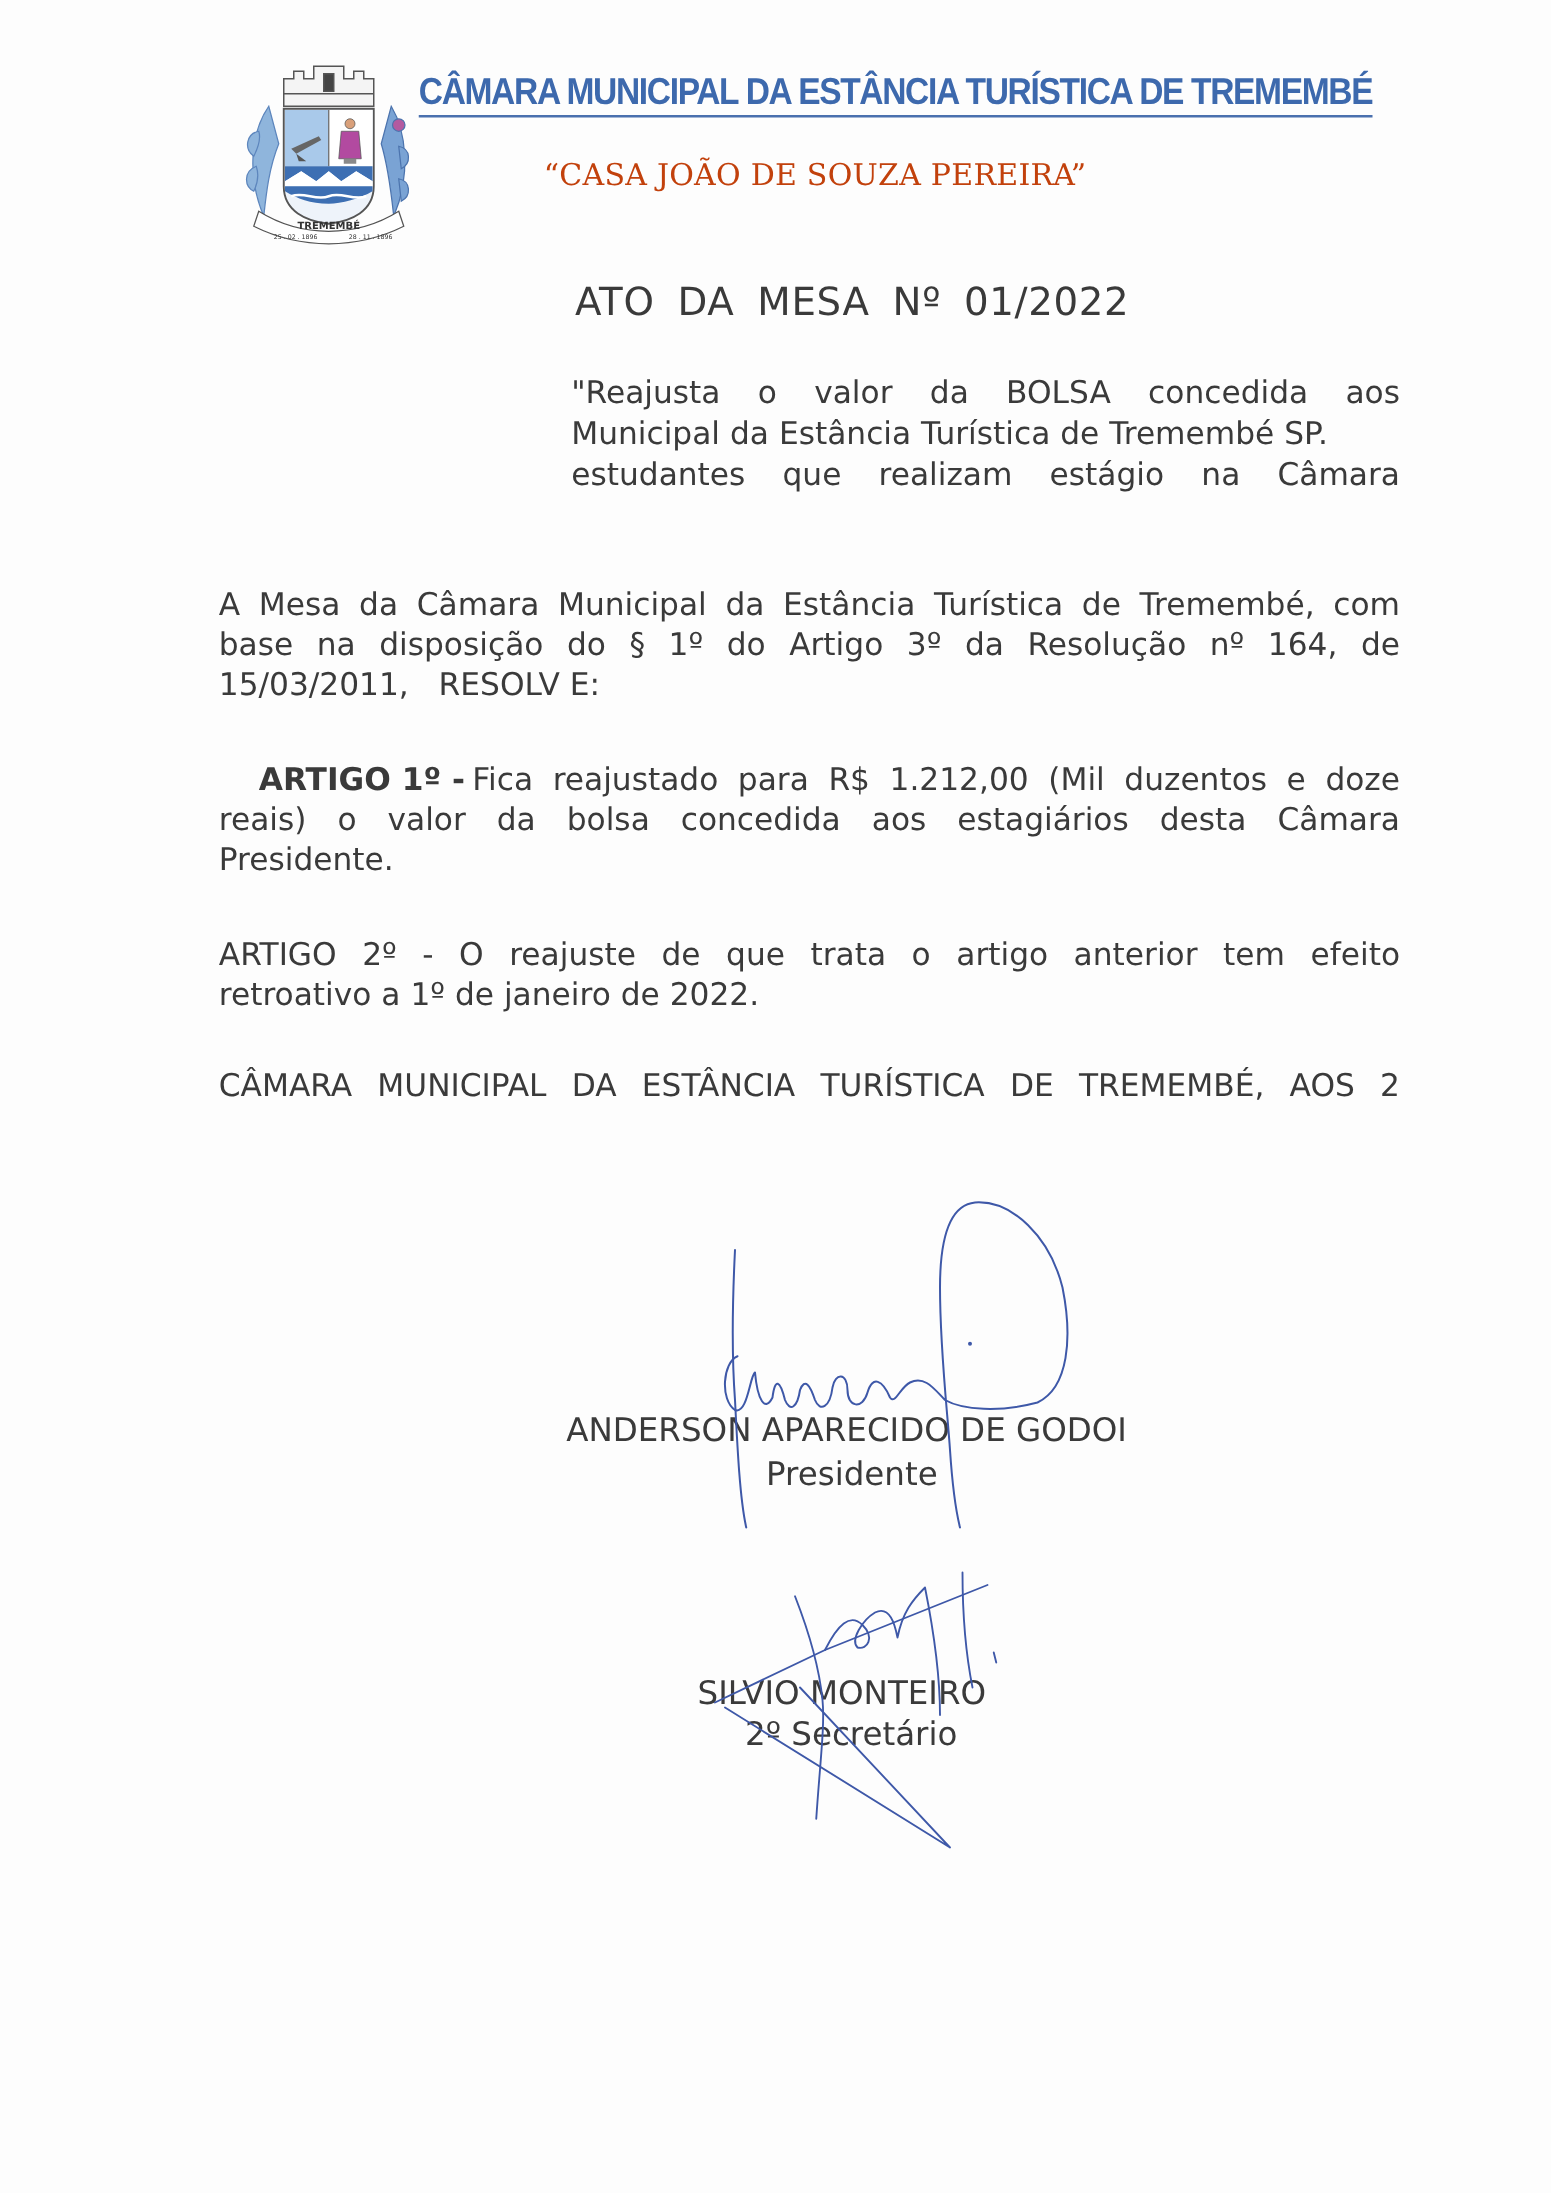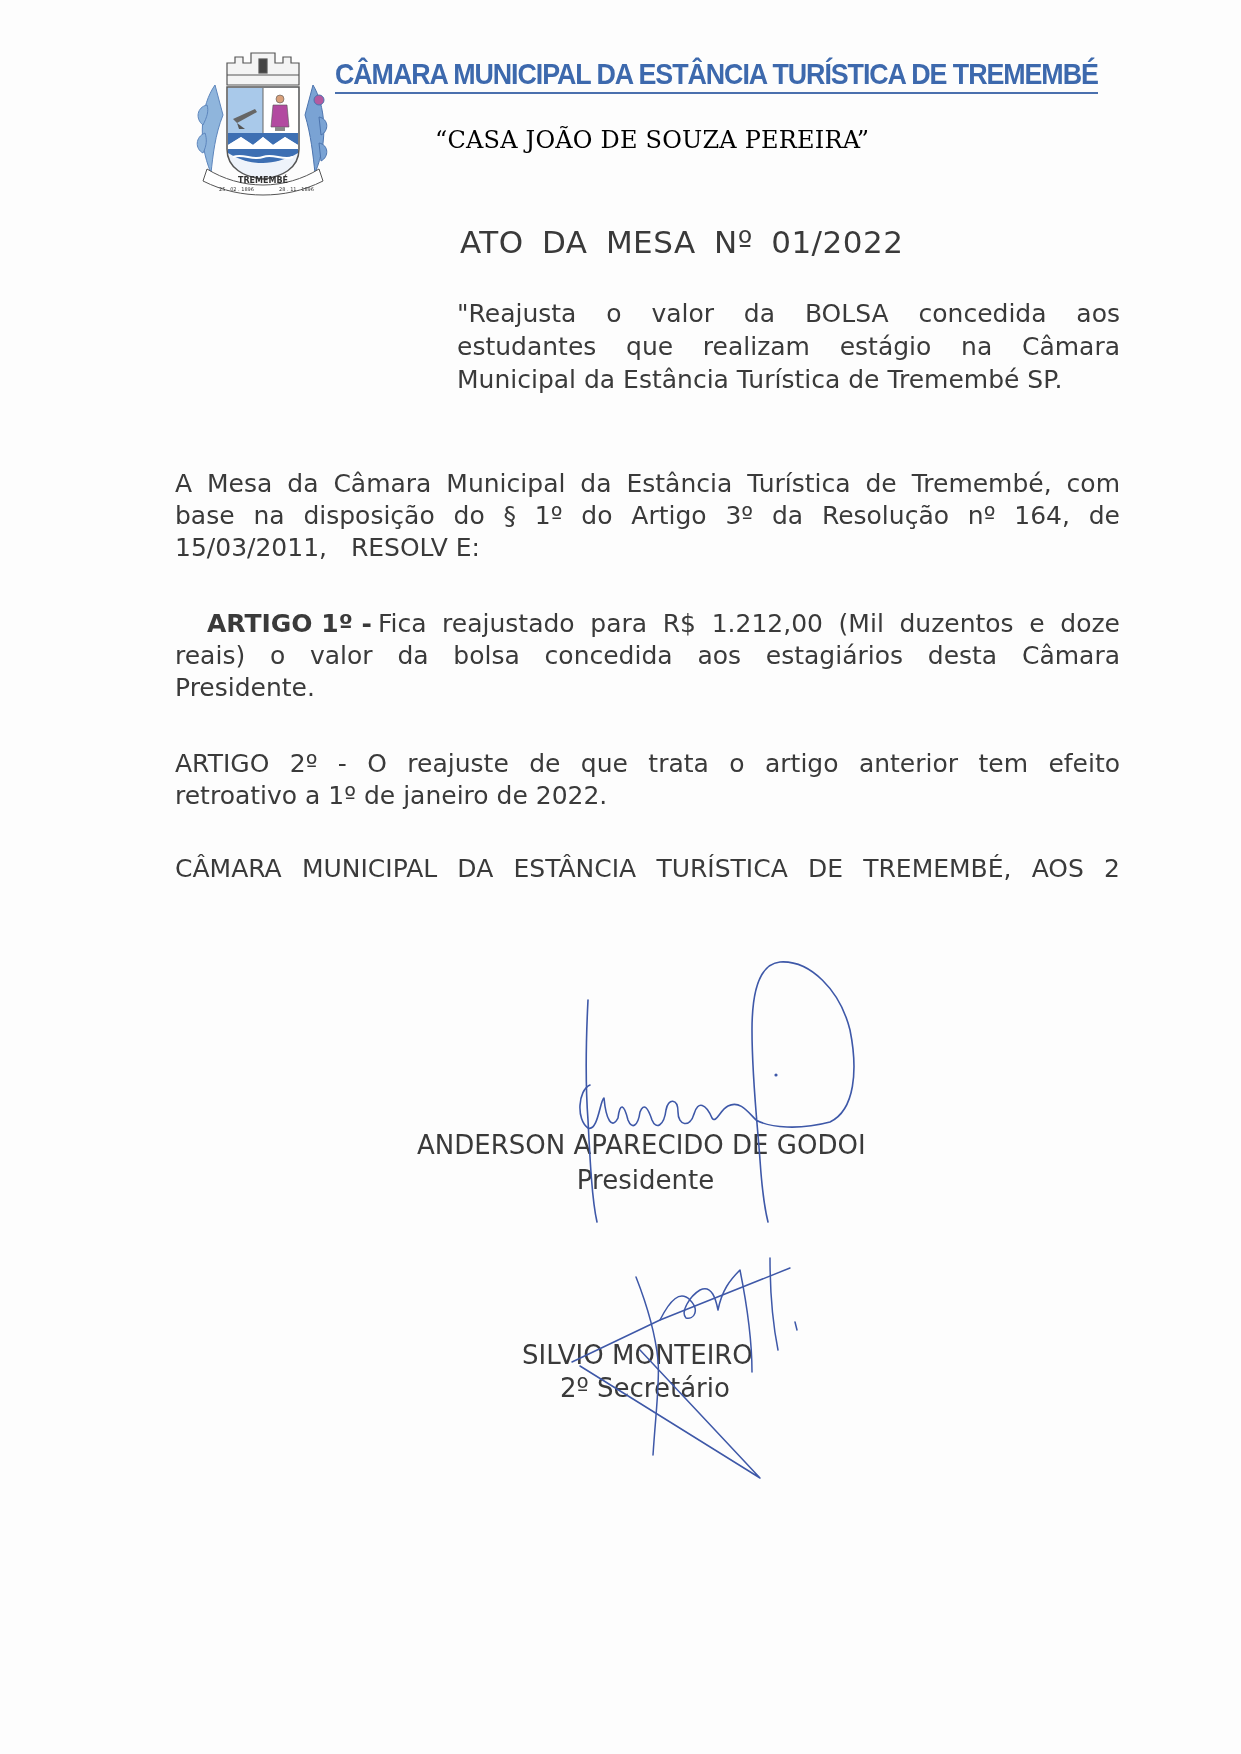--- a/index.html
+++ b/index.html
@@ -4,33 +4,33 @@
 <style>
   html, body { margin:0; padding:0; }
   body { width:1241px; height:1754px; background:#fdfdfd; position:relative; overflow:hidden;
          font-family:"DejaVu Sans", sans-serif; color:#3a3a3a; }
   .abs { position:absolute; }
   #crest { left:193px; top:45px; width:140px; height:152px; }
   #header-title { left:335px; top:58px; width:763px; font-family:"Liberation Sans Narrow","Liberation Sans", sans-serif;
       font-weight:bold; font-size:30px; letter-spacing:-1.2px; color:#3d69ad; white-space:nowrap;
       transform-origin:left top; line-height:32px; }
   #header-rule { left:335px; top:92px; width:763px; height:2px; background:#4a70ae; }
-  #header-subtitle { left:435px; top:126px; font-family:"DejaVu Serif", serif; font-size:24px; color:#000000; white-space:nowrap; letter-spacing:0.2px; }
+  #header-subtitle { left:435px; top:126px; font-family:"DejaVu Serif", serif; font-size:24px; color:#c2410c; white-space:nowrap; letter-spacing:0.2px; }
   .doc { font-size:25px; line-height:33px; white-space:nowrap; transform-origin:left top; }
   .just { text-align:justify; text-align-last:justify; white-space:normal; }
   #act-title { left:460px; top:226px; font-size:31px; letter-spacing:0.5px; word-spacing:8px; }
   #ementa { left:457px; top:297px; width:663px; }
   #ementa .ln { display:block; height:33px; }
   #preamble { left:175px; top:467px; width:945px; }
   #preamble .ln, #art1 .ln, #art2 .ln, #closing .ln { display:block; height:32px; }
   #art1 { left:175px; top:607px; width:945px; }
   #art2 { left:175px; top:747px; width:945px; }
   #closing { left:175px; top:852px; width:945px; }
   .bold { font-weight:bold;margin-left:32px; }
-  .sig-name { font-size:26px; white-space:nowrap; }
+  .sig-name { font-size:26px; white-space:nowrap;margin-left:36px; }
   #sig1-name { left:417px; top:1130px; }
   #sig1-role { left:0; width:1241px; text-align:center; top:1165px; padding-left:50px; box-sizing:border-box; }
   #sig2-name { left:522px; top:1340px; }
   #sig2-role { left:560px; top:1373px; }
   svg.ink { position:absolute; left:0; top:0; pointer-events:none; }
 </style>
 </head>
 <body>
 
 <div id="crest" class="abs">
@@ -81,22 +81,22 @@
 </div>
 
 <div id="header-title" class="abs" style="width: auto; transform: scaleX(0.89449);">CÂMARA MUNICIPAL DA ESTÂNCIA TURÍSTICA DE TREMEMBÉ</div>
 <div id="header-rule" class="abs"></div>
 <div id="header-subtitle" class="abs">“CASA JOÃO DE SOUZA PEREIRA”</div>
 
 <div id="act-title" class="abs doc">ATO DA MESA Nº 01/2022</div>
 
 <div id="ementa" class="abs doc">
   <span class="ln just">"Reajusta o valor da BOLSA concedida aos</span>
+  <span class="ln">Municipal da Estância Turística de Tremembé SP.</span>
   <span class="ln just">estudantes que realizam estágio na Câmara</span>
-  <span class="ln">Municipal da Estância Turística de Tremembé SP.</span>
 </div>
 
 <div id="preamble" class="abs doc">
   <span class="ln just"> A Mesa da Câmara Municipal da Estância Turística de Tremembé, com</span>
   <span class="ln just">base na disposição do § 1º do Artigo 3º da Resolução nº 164, de</span>
   <span class="ln" style="white-space:pre">15/03/2011,   RESOLV E:</span>
 </div>
 
 <div id="art1" class="abs doc">
   <span class="ln" style="display:flex;justify-content:space-between;width:945px">

